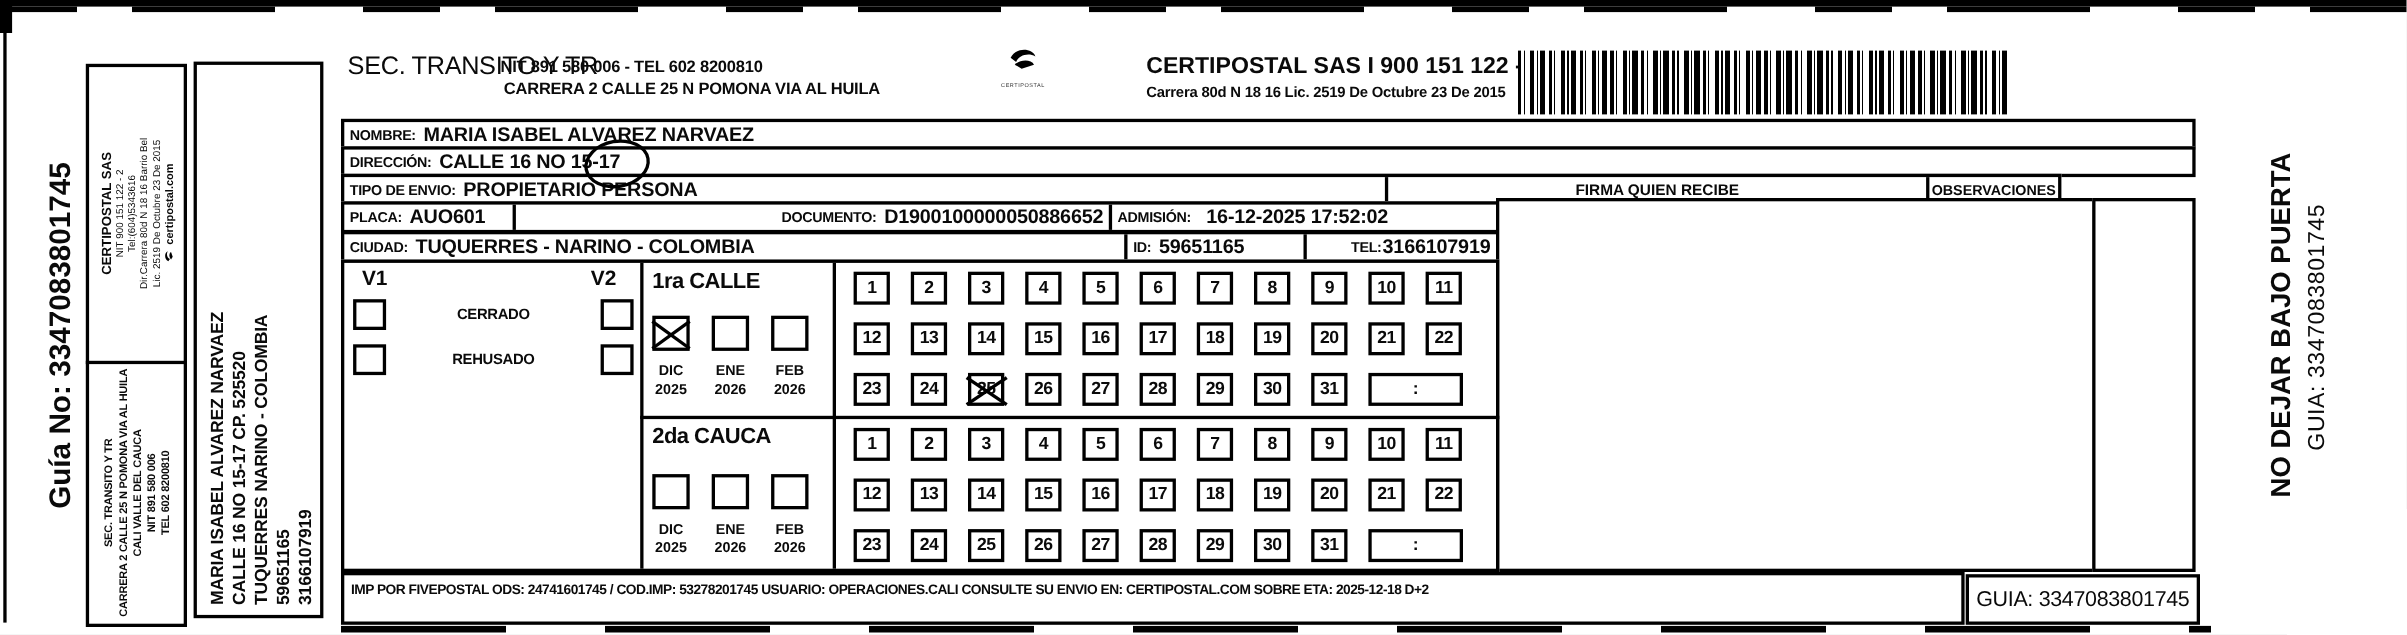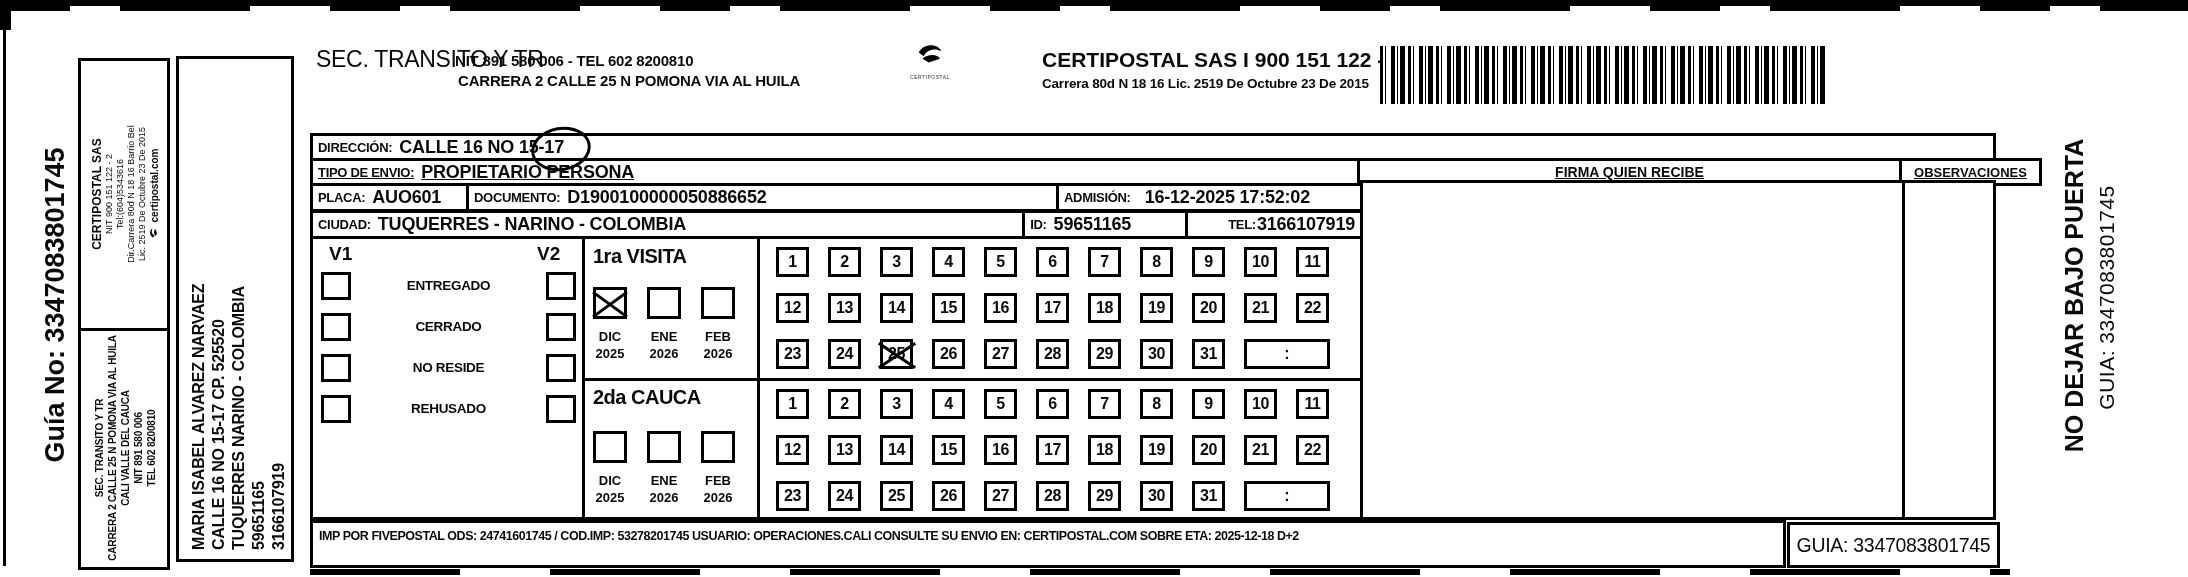--- a/index.html
+++ b/index.html
@@ -143,43 +143,49 @@
     <svg width="34" height="30" viewBox="0 0 24 24">
       <path d="M3 10 C7 2 19 3 21 9 C16 6 9 8 7 13 Z" fill="#000"></path>
       <path d="M6 15 C10 11 18 11 20 15 L11 18 Z" fill="#000"></path>
     </svg>
     <div class="cap">CERTIPOSTAL</div>
   </div>
   <div class="hdr-courier">CERTIPOSTAL SAS I 900 151 122 - 2</div>
   <div class="hdr-courier-sub">Carrera 80d N 18 16  Lic. 2519 De Octubre 23 De 2015</div>
   <div class="barcode"></div>
 
+  <div class="trow" style="top:108px;width:1686px;height:28px;">
+    <div class="cell" style="flex:1;">
+      <span class="flabel">NOMBRE:</span>
+      <span class="fvalue">MARIA ISABEL ALVAREZ NARVAEZ</span>
+    </div>
+  </div>
 
   <div class="trow" style="top:133px;width:1686px;height:28px;">
     <div class="cell" style="flex:1;">
       <span class="flabel">DIRECCIÓN:</span>
       <span class="fvalue"><span>CALLE 16 NO 15-</span><span class="circled">17</span></span>
     </div>
   </div>
 
-  <div class="trow" style="top:158px;width:1732px;height:28px;text-decoration:underline;">
+  <div class="trow" style="top:158px;width:1564px;height:28px;">
     <div class="cell bdr" style="width:1047px;">
       <span class="flabel">TIPO DE ENVIO:</span>
       <span class="fvalue">PROPIETARIO PERSONA</span>
     </div>
     <div class="cell bdr colhead" style="width:542px;">FIRMA QUIEN RECIBE</div>
     <div class="cell colhead" style="flex:1;padding:0 2px;font-size:13px;">OBSERVACIONES</div>
   </div>
 
   <div class="trow" style="top:183px;width:1053px;height:29px;">
     <div class="cell bdr" style="width:156px;">
       <span class="flabel">PLACA:</span>
       <span class="fvalue">AUO601</span>
     </div>
-    <div class="cell bdr" style="width:590px;">
+    <div class="cell bdr" style="width:542px;justify-content:flex-end;">
       <span class="flabel">DOCUMENTO:</span>
       <span class="fvalue">D1900100000050886652</span>
     </div>
     <div class="cell" style="flex:1;gap:14px;">
       <span class="flabel">ADMISIÓN:</span>
       <span class="fvalue">16-12-2025 17:52:02</span>
     </div>
   </div>
 
   <div class="trow" style="top:210px;width:1053px;height:29px;">
@@ -201,43 +207,33 @@
   <div class="box" style="left:1902px;top:180px;width:94px;height:340px;"></div>
 
   <div class="trow" style="top:236px;width:1053px;height:284px;">
 
     <div class="cell bdr" style="width:272px;position:relative;padding:0;">
       <span class="panel-head" style="left:16px;top:4px;">V1</span>
       <span class="panel-head" style="left:224px;top:4px;">V2</span>
       <div class="status-rows">
         <div class="status-row">
           <span class="cb"></span>
-          <span class="lab">ENTREGADO</span>
-          <span class="cb"></span>
-        </div>
-        <div class="status-row">
-          <span class="cb"></span>
           <span class="lab">CERRADO</span>
-          <span class="cb"></span>
-        </div>
-        <div class="status-row">
-          <span class="cb"></span>
-          <span class="lab">NO RESIDE</span>
           <span class="cb"></span>
         </div>
         <div class="status-row">
           <span class="cb"></span>
           <span class="lab">REHUSADO</span>
           <span class="cb"></span>
         </div>
       </div>
     </div>
 
     <div class="cell" style="width:172px;position:relative;padding:0;">
-      <div class="vtitle" style="top:6px;">1ra VISITA</div>
+      <div class="vtitle" style="top:6px;">1ra CALLE</div>
       <div class="mboxes" style="top:48px;">
         <span class="mbox checked"></span>
         <span class="mbox"></span>
         <span class="mbox"></span>
       </div>
       <div class="mlabels" style="top:90px;">
           <span>DIC</span>
           <span>ENE</span>
           <span>FEB</span>
         </div>

